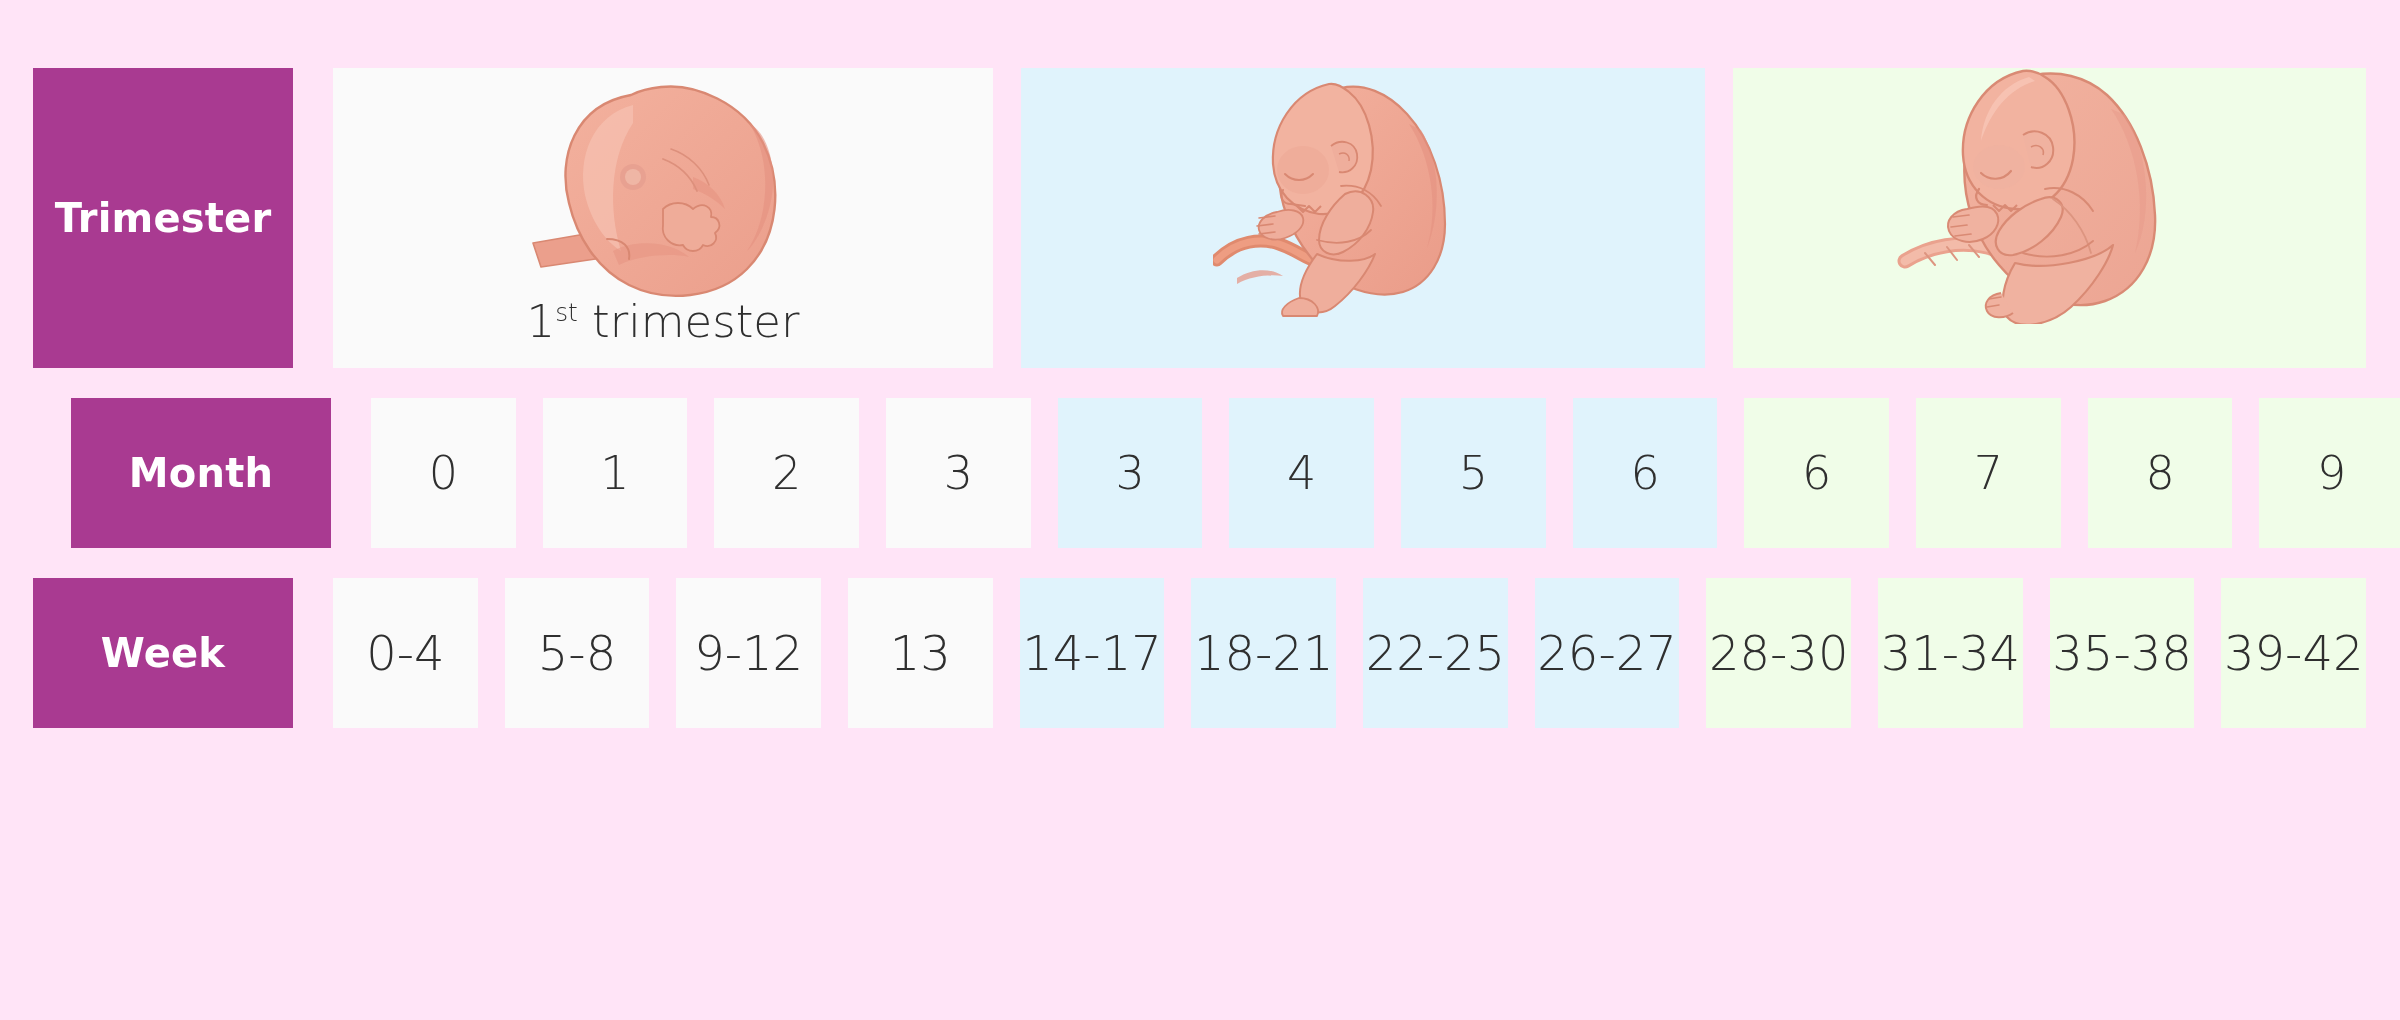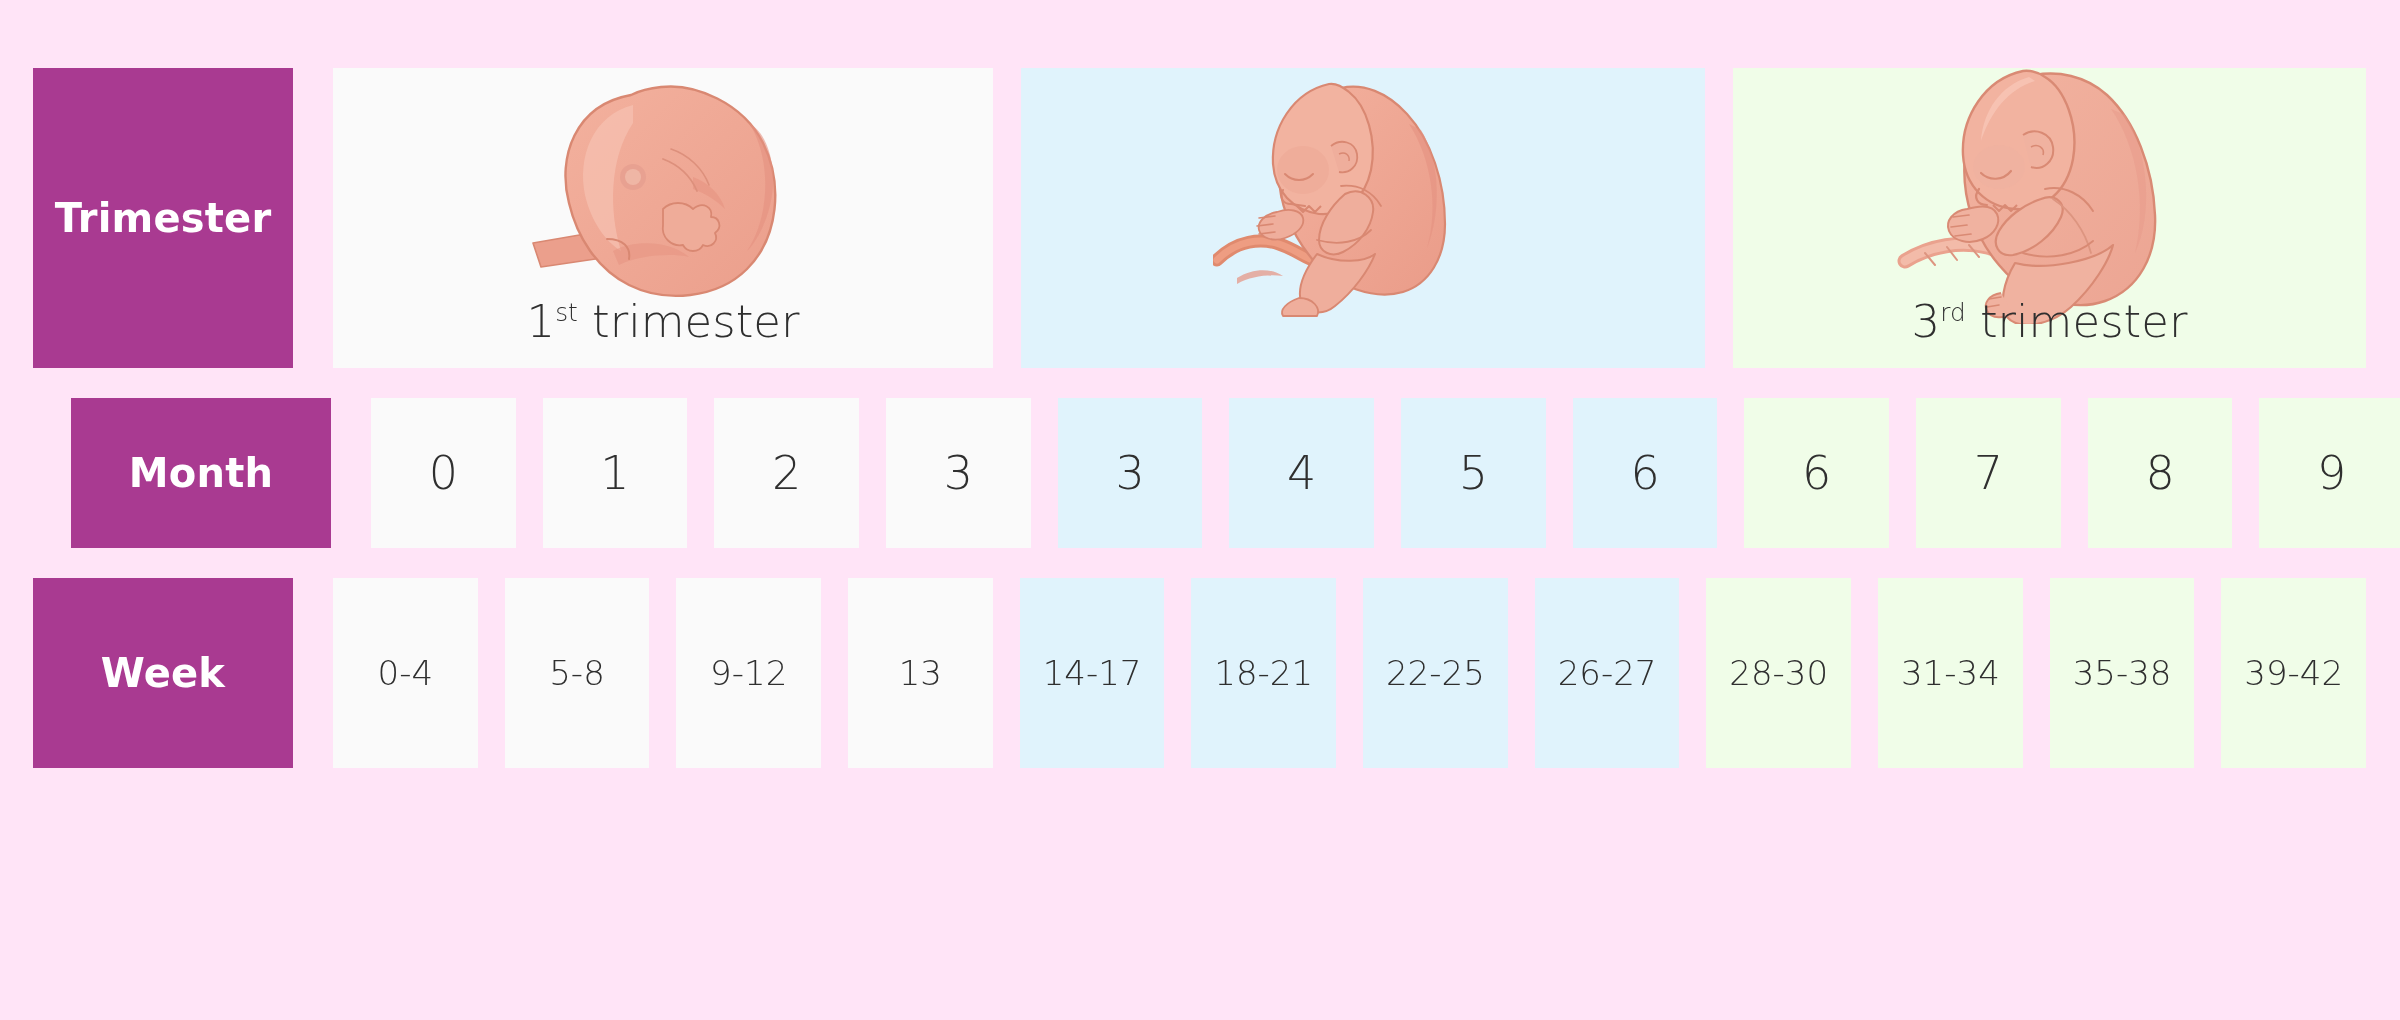--- a/index.html
+++ b/index.html
@@ -25,21 +25,21 @@
   }
 
   
   .row {
     display: flex;
     align-items: stretch;
     width: 100%;
   }
   .row-trimester { height: 300px; }
   .row-month { height: 150px; margin-top: 30px; padding-left: 38px; }
-  .row-week  { height: 190px; margin-top: 30px; }
+  .row-week  { height: 150px; margin-top: 30px; }
 
   
   .label-cell {
     width: 260px;
     flex: 0 0 260px;
     background: #a93a91;
     color: #ffffff;
     display: flex;
     align-items: center;
     justify-content: center;
@@ -111,21 +111,21 @@
     justify-content: center;
     font-size: 46px;
     color: #2f2f2f;
     font-family: "DejaVu Sans", sans-serif;
     font-weight: 300;
     white-space: nowrap;
   }
   .cell.t1 { background: #fafafa; }
   .cell.t2 { background: #e0f3fc; }
   .cell.t3 { background: #f0fde8; }
-  .row-week .cell { font-size: 34px; }
+  .row-week .cell { font-size: 48px; }
 </style>
 </head>
 <body>
 
 <div class="chart">
 
   <div class="row row-trimester">
     <div class="label-cell">Trimester</div>
     <div class="gutter"></div>
 
@@ -277,23 +277,20 @@
             <path d="M158 150 C176 162 190 182 196 204" fill="none" stroke="#dd9580" stroke-width="1.8" stroke-linecap="round"></path>
 
             <path d="M120 214 C108 234 104 256 112 268 C124 282 156 276 176 258
                      C198 238 214 212 218 196 C200 212 150 222 120 214 Z" fill="#f0b2a0" stroke="#d98a74" stroke-width="2.2" stroke-linejoin="round"></path>
 
             <path d="M106 244 C94 246 88 254 92 262 C96 270 110 270 118 264" fill="#f0b2a0" stroke="#d98a74" stroke-width="2" stroke-linejoin="round"></path>
             <path d="M94 250 L106 248 M92 258 L104 256" stroke="#d98a74" stroke-width="1.6" stroke-linecap="round" fill="none"></path>
 
             <path d="M128 204 C154 212 182 206 198 192" fill="none" stroke="#d98a74" stroke-width="1.9" stroke-linecap="round"></path>
           </svg>
-        </div>
-        <div class="panel-label">
-          <span>3</span><sup>rd</sup><span> trimester</span>
         </div>
       </div>
 
     </div>
   </div>
 
   <div class="row row-month">
     <div class="label-cell">Month</div>
     <div class="gutter"></div>
     <div class="cells">

